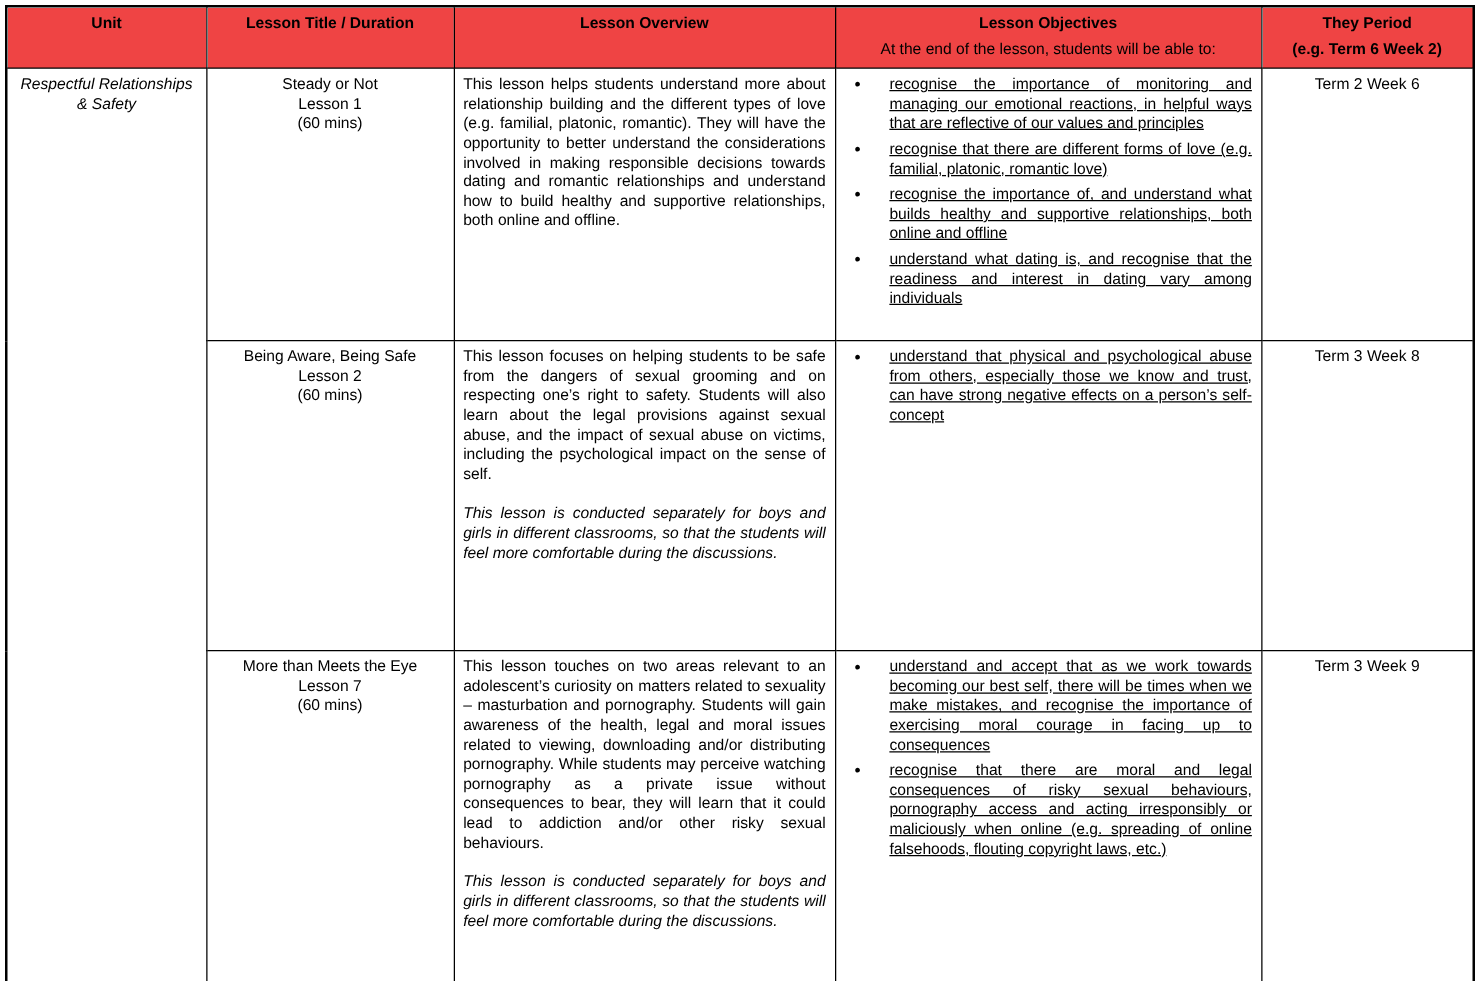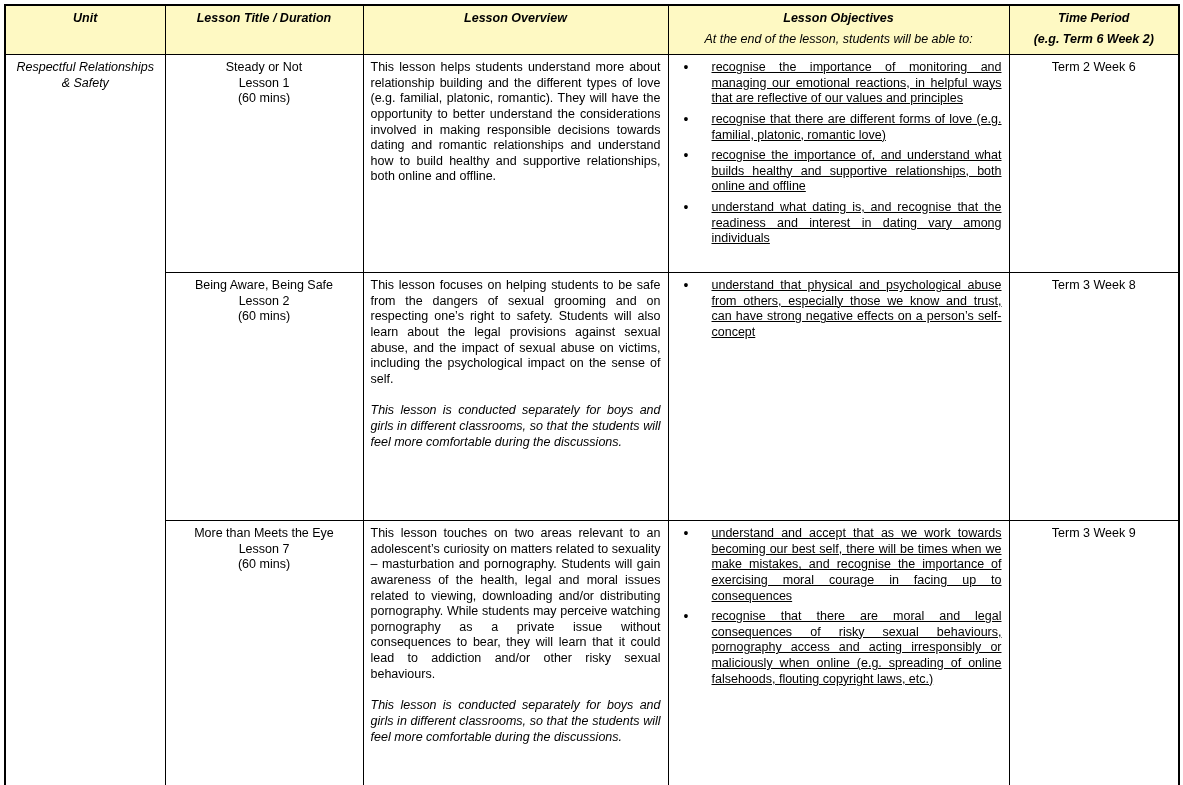--- a/index.html
+++ b/index.html
@@ -23,26 +23,25 @@
   table.lesson-table td {
     border: 1px solid #000000;
     vertical-align: top;
     font-size: 12.5px;
     line-height: 1.25;
     padding: 5px 7px;
     overflow: hidden;
     word-wrap: break-word;
   }
   thead th {
-    background: #fef9c3;
+    background: #ef4444;
     text-align: center;
     font-weight: bold;
     height: 38px;
     padding-top: 7px;
-    font-style: italic;
   }
   thead .sublabel {
     font-weight: normal;
     margin-top: 5px;
   }
   thead .sublabel.bold {
     font-weight: bold;
   }
   td.unit-cell {
     vertical-align: middle;
@@ -108,21 +107,21 @@
           <div>Lesson Title / Duration</div>
         </th>
         <th>
           <div>Lesson Overview</div>
         </th>
         <th>
           <div>Lesson Objectives</div>
           <div class="sublabel">At the end of the lesson, students will be able to:</div>
         </th>
         <th>
-          <div>Time Period</div>
+          <div>They Period</div>
           <div class="sublabel bold">(e.g. Term 6 Week 2)</div>
         </th>
       </tr>
     </thead>
     <tbody>
       <tr class="row-1">
         <td class="unit-cell" rowspan="3">Respectful Relationships &amp; Safety</td>
         <td class="title-cell">
           <div>Steady or Not</div>
           <div>Lesson 1</div>

